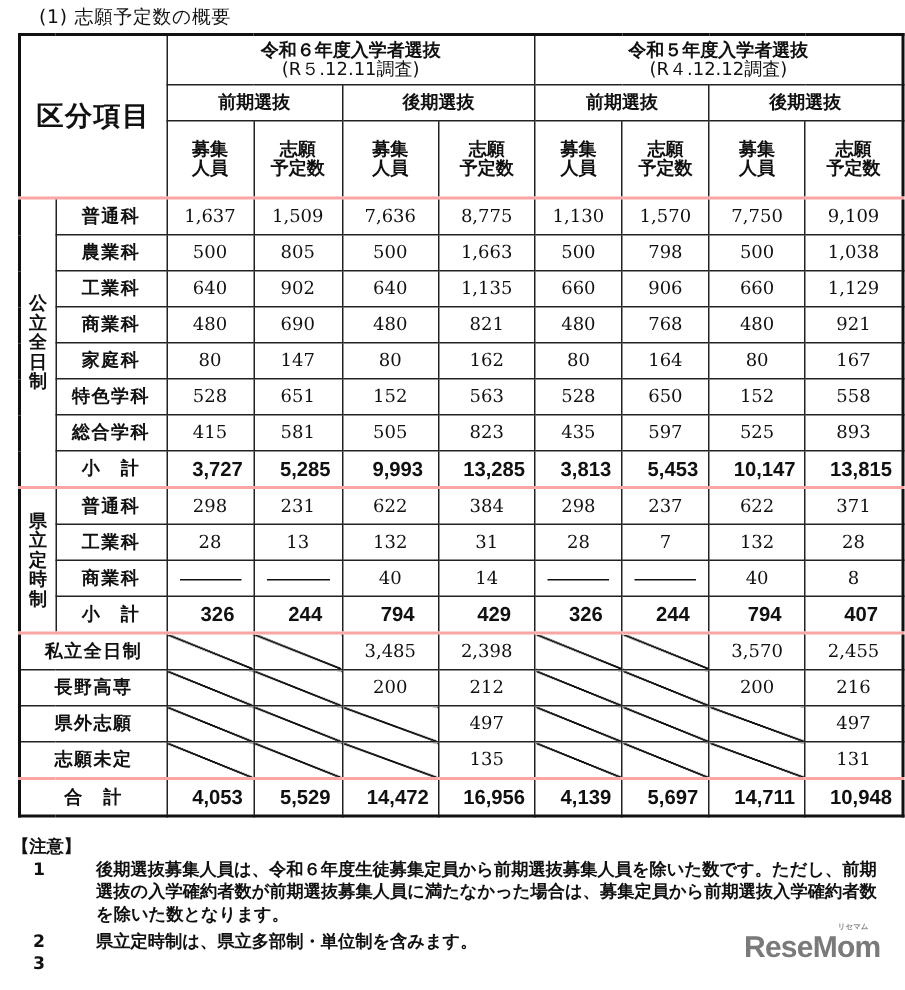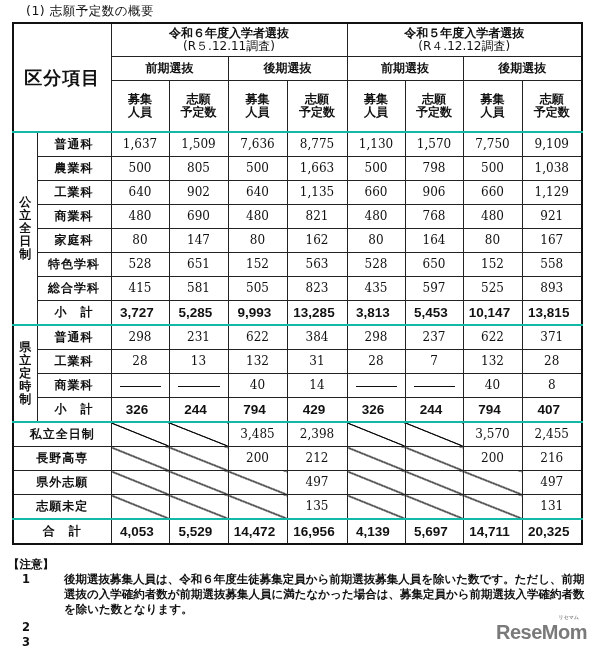--- a/index.html
+++ b/index.html
@@ -5,24 +5,24 @@
   html, body { margin:0; padding:0; background:#ffffff; }
   body { width:603px; height:660px; position:relative; overflow:hidden;
          font-family:"DejaVu Sans", sans-serif; color:#111; }
   .title { position:absolute; left:26px; top:3px; font-size:12.5px; font-weight:normal; letter-spacing:0.5px; }
   table.main { position:absolute; left:12px; top:22px; border-collapse:collapse;
                border:2px solid #111; table-layout:fixed; }
   table.main td { border:1px solid #222; padding:0; text-align:center; vertical-align:middle;
                   font-size:12px; line-height:13px; height:23px; position:relative; overflow:hidden; }
   td.hdr { font-weight:bold; font-size:11.5px;margin-left:33px; }
   td.num { text-align:right; padding-right:8px; font-family:"DejaVu Serif", serif; font-size:12px; }
-  td.num.b { font-family:"Liberation Sans", sans-serif; font-weight:bold; font-size:13.5px; padding-right:6px; }
+  td.num.b { font-family:"Liberation Sans", sans-serif; font-weight:bold; font-size:13.5px; padding-right:6px;padding-left:16px; }
   td.lbl { font-weight:bold; font-size:12px; letter-spacing:1px; }
   td.vert { font-weight:bold; font-size:12px; line-height:15px; }
-  tr.thick-top td { border-top:2px solid #14b8a6;margin-left:24px; }
+  tr.thick-top td { border-top:2px solid #fca5a5;margin-left:24px; }
   td.dash::after { content:""; position:absolute; left:8px; right:8px; top:50%; border-top:1.5px solid #111; }
   td.slash { background:
       linear-gradient(to top right, transparent calc(50% - 0.8px), #111 calc(50% - 0.6px), #111 calc(50% + 0.6px), transparent calc(50% + 0.8px)); }
   td.slash { background:
       linear-gradient(to bottom left, transparent calc(50% - 0.8px), #111 calc(50% - 0.5px), #111 calc(50% + 0.5px), transparent calc(50% + 0.8px)); }
   .notes { position:absolute; left:12px; top:517px; font-size:11.5px; font-weight:bold; line-height:15px; width:585px;margin-top:40px; }
   .notes .n { display:flex; }
   .notes .num { width:28px; padding-left:10px; flex:none; }
   .logo { position:absolute; left:496px; top:621px; font-family:"Liberation Sans", sans-serif;
           font-weight:bold; font-size:20px; color:#7a7a7a; letter-spacing:-0.5px; }
@@ -299,33 +299,34 @@
   <tbody id="total-body">
       <tr class="thick-top">
         <td class="lbl" colspan="2">合　計</td>
         <td class="num b">4,053</td>
         <td class="num b">5,529</td>
         <td class="num b">14,472</td>
         <td class="num b">16,956</td>
         <td class="num b">4,139</td>
         <td class="num b">5,697</td>
         <td class="num b">14,711</td>
-        <td class="num b">20,325</td>
+        <td class="num b">10,948</td>
       </tr>
     </tbody>
 </table>
 
 <div class="notes">
   <div style="margin-left:-4px">【注意】</div>
   <div class="n">
     <span class="num">1</span>
     <span style="padding-left:14px;width:530px">後期選抜募集人員は、令和６年度生徒募集定員から前期選抜募集人員を除いた数です。ただし、前期選抜の入学確約者数が前期選抜募集人員に満たなかった場合は、募集定員から前期選抜入学確約者数を除いた数となります。</span>
   </div>
   <div class="n" style="margin-top:3px">
     <span class="num">2</span>
+    <span style="padding-left:14px">県立定時制は、県立多部制・単位制を含みます。</span>
   </div>
   <div class="n">
     <span class="num">3</span>
   </div>
 </div>
 
 <div class="logo">
   <small>リセマム</small>
   <span>ReseMom</span>
 </div>

